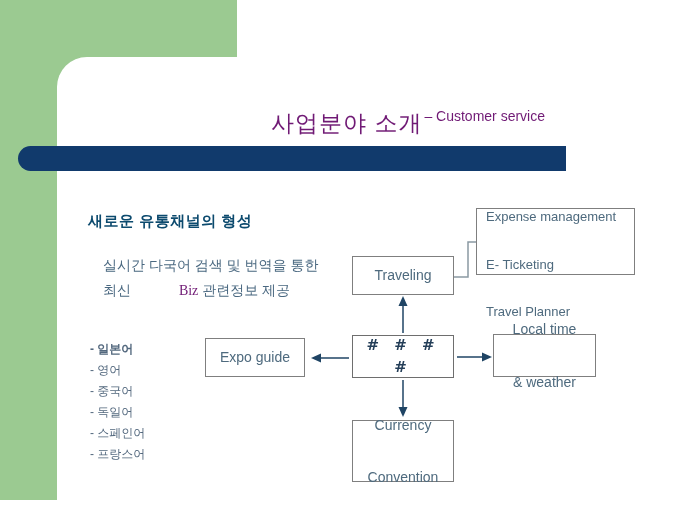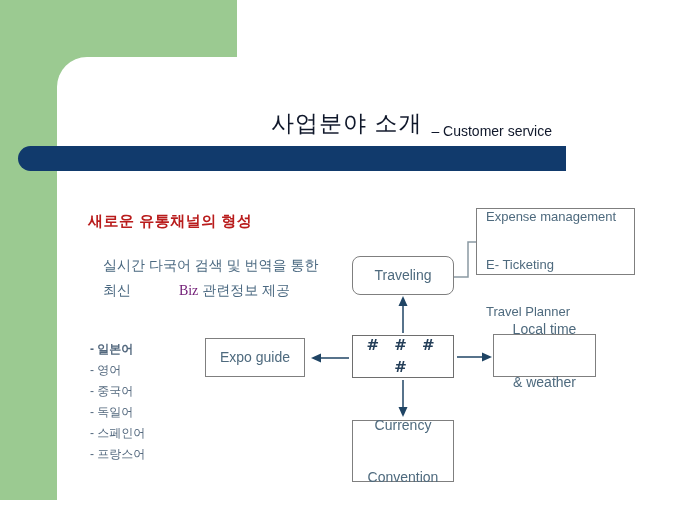--- a/index.html
+++ b/index.html
@@ -9,45 +9,45 @@
   }
   .green-accent{
     position:absolute;left:0;top:0;width:237px;height:500px;background:#9bca91;z-index:1;
   }
   .content-panel{
     position:absolute;left:57px;top:57px;width:623px;height:453px;background:#ffffff;
     border-top-left-radius:30px;z-index:2;
   }
   .layer{position:absolute;left:0;top:0;width:680px;height:510px;z-index:3;}
   .title-row{
-    position:absolute;left:271px;top:108px;display:flex;align-items:flex-end;gap:9px;
-    color:#0f172a;white-space:nowrap;
+    position:absolute;left:271px;top:108px;display:flex;align-items:flex-start;gap:2px;
+    color:#701a75;white-space:nowrap;
   }
   .title-kr{font-size:23px;letter-spacing:1px;}
   .title-en{font-size:14px;font-weight:normal;}
   .navy-bar{
     position:absolute;left:18px;top:146px;width:548px;height:25px;background:#113a6c;
     border-radius:13px 0 0 13px;
   }
   .panel-heading{
-    position:absolute;left:88px;top:212px;font-size:15px;font-weight:bold;color:#b91c1c;
+    position:absolute;left:88px;top:212px;font-size:15px;font-weight:bold;color:#0c4a6e;
     letter-spacing:0.5px;white-space:nowrap;
   }
   .body-line1{position:absolute;left:103px;top:245px;font-size:14px;color:#4a6880;white-space:nowrap;margin-top:12px;}
   .body-line2{position:absolute;left:103px;top:282px;font-size:14px;color:#4a6880;white-space:nowrap;}
   .biz{font-family:"Liberation Serif","DejaVu Serif",serif;font-weight:normal;color:#701a75;margin-left:44px;}
   .lang-list{position:absolute;left:90px;top:309px;font-size:12px;color:#53687e;}
   .lang-item{height:21px;line-height:21px;white-space:nowrap;}
   .lang-item.first{font-weight:bold;margin-top:30px;}
   .node{
     position:absolute;border:1px solid #7f7f7f;background:#ffffff;color:#4e6a7e;
     font-size:14px;display:flex;flex-direction:column;align-items:center;justify-content:center;
     line-height:1.45;text-align:center;box-sizing:border-box;gap:32px;
   }
-  .node-traveling{left:352px;top:256px;width:102px;height:39px;border-radius:8px;}
+  .node-traveling{left:352px;top:256px;width:102px;height:39px;}
   .node-hub{
     left:352px;top:335px;width:102px;height:43px;border-color:#6e6e6e;
     font-family:"DejaVu Serif","Liberation Serif",serif;font-style:italic;font-size:15px;
     color:#243e58;letter-spacing:5px;font-weight:bold;
   }
   .node-expo{left:205px;top:338px;width:100px;height:39px;}
   .node-local{left:493px;top:334px;width:103px;height:43px;justify-content:center;}
   .node-currency{left:352px;top:420px;width:102px;height:62px;}
   .node-services{
     left:476px;top:208px;width:159px;height:67px;align-items:flex-start;justify-content:space-evenly;

